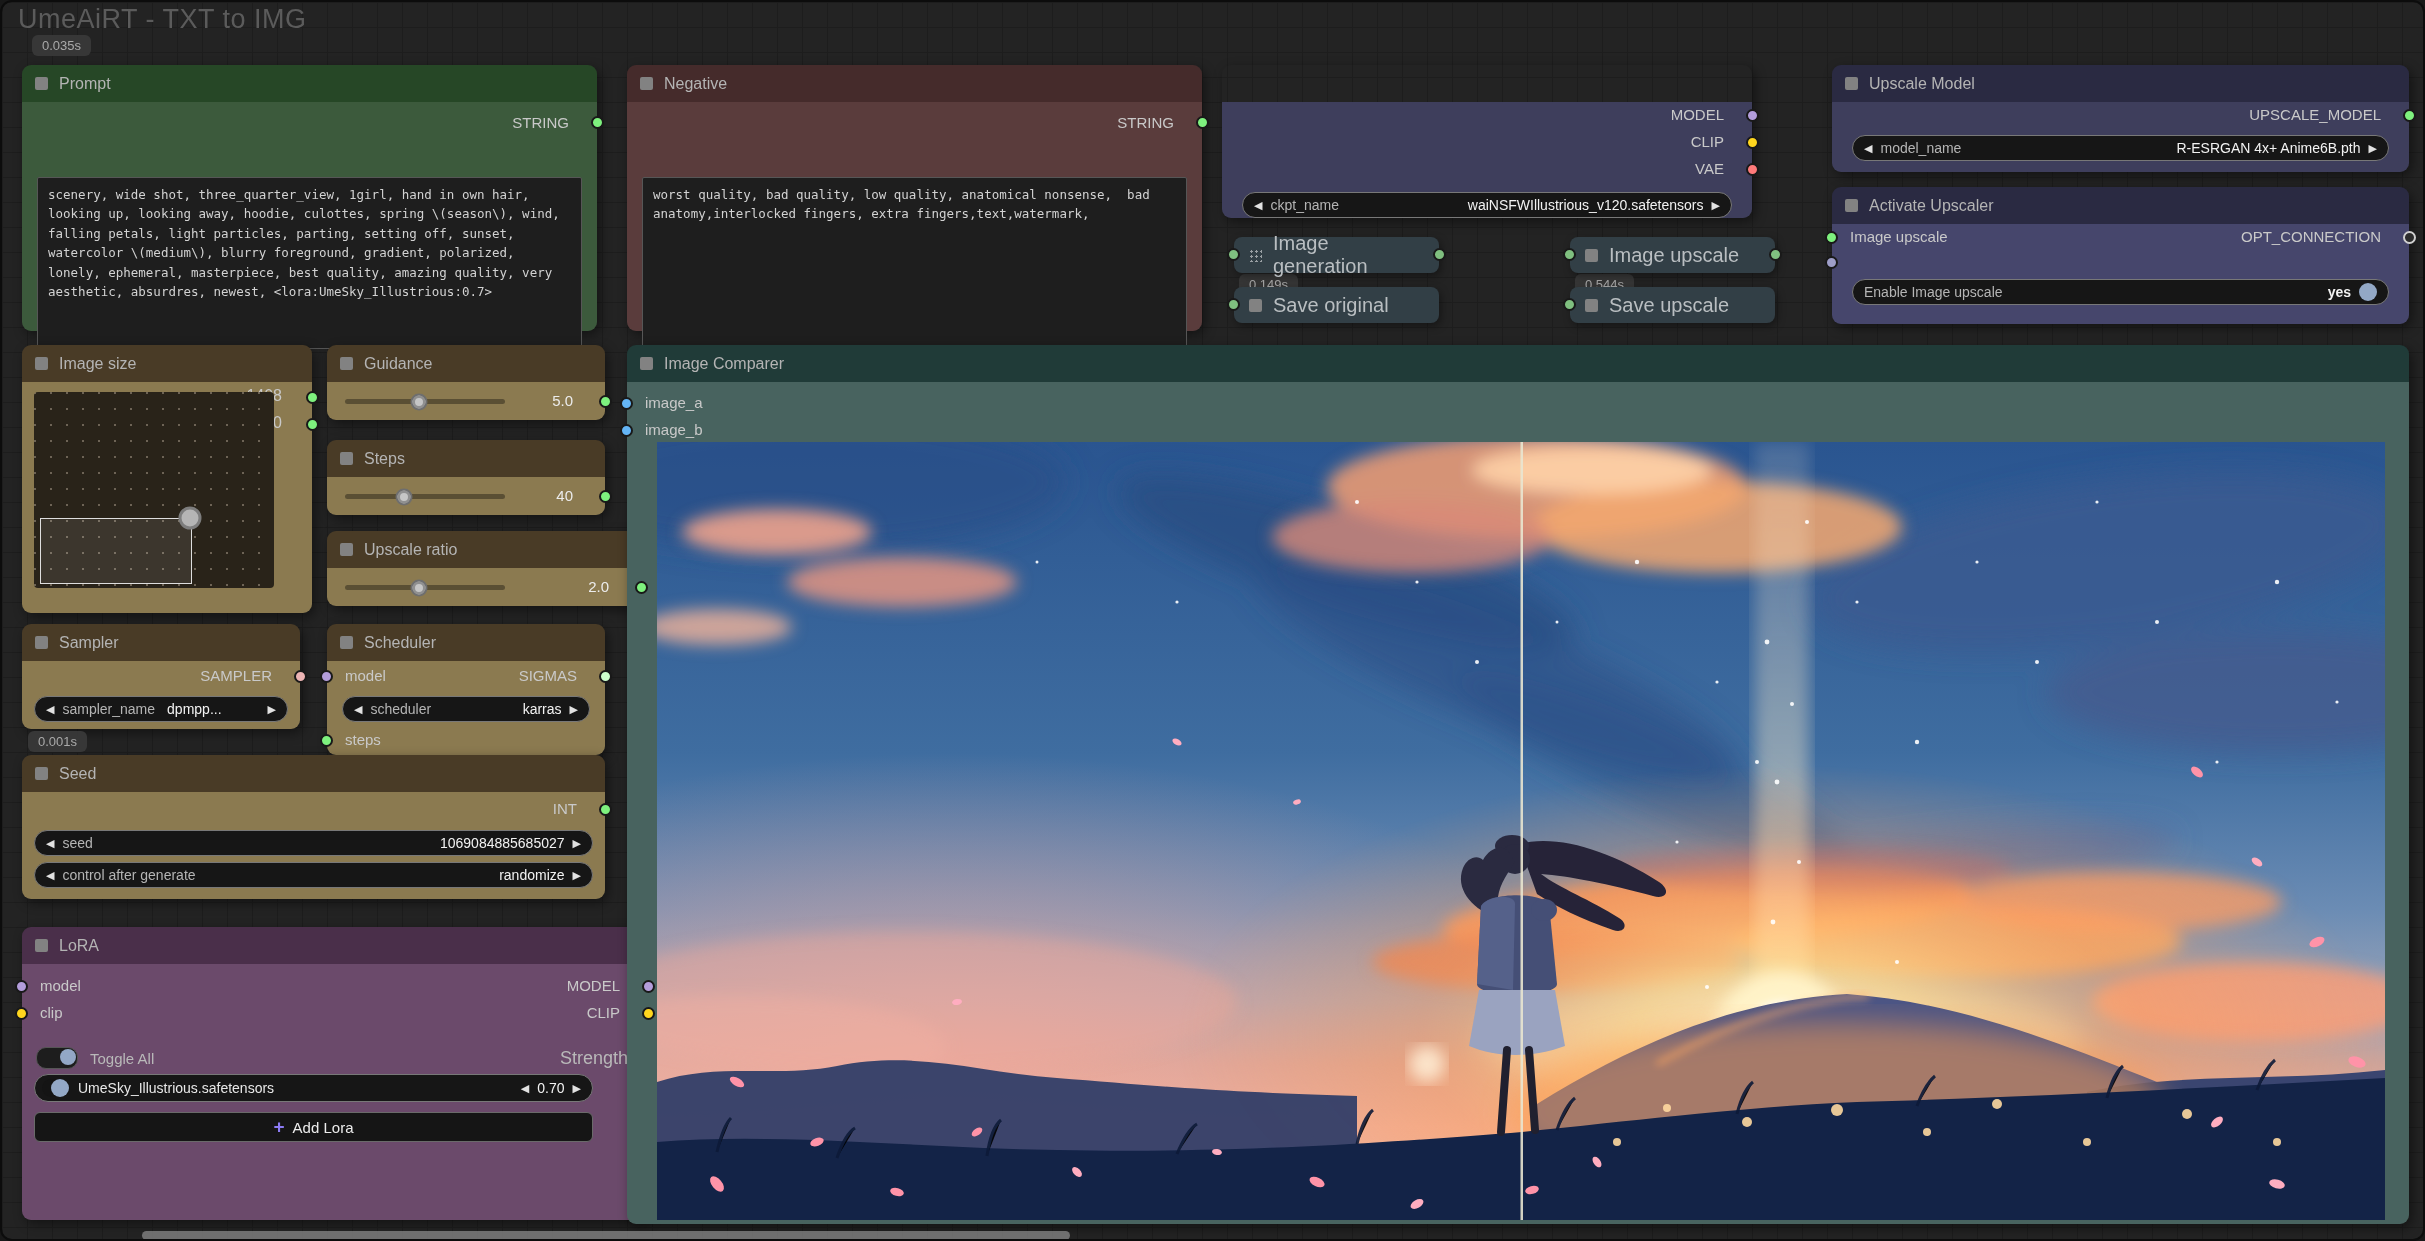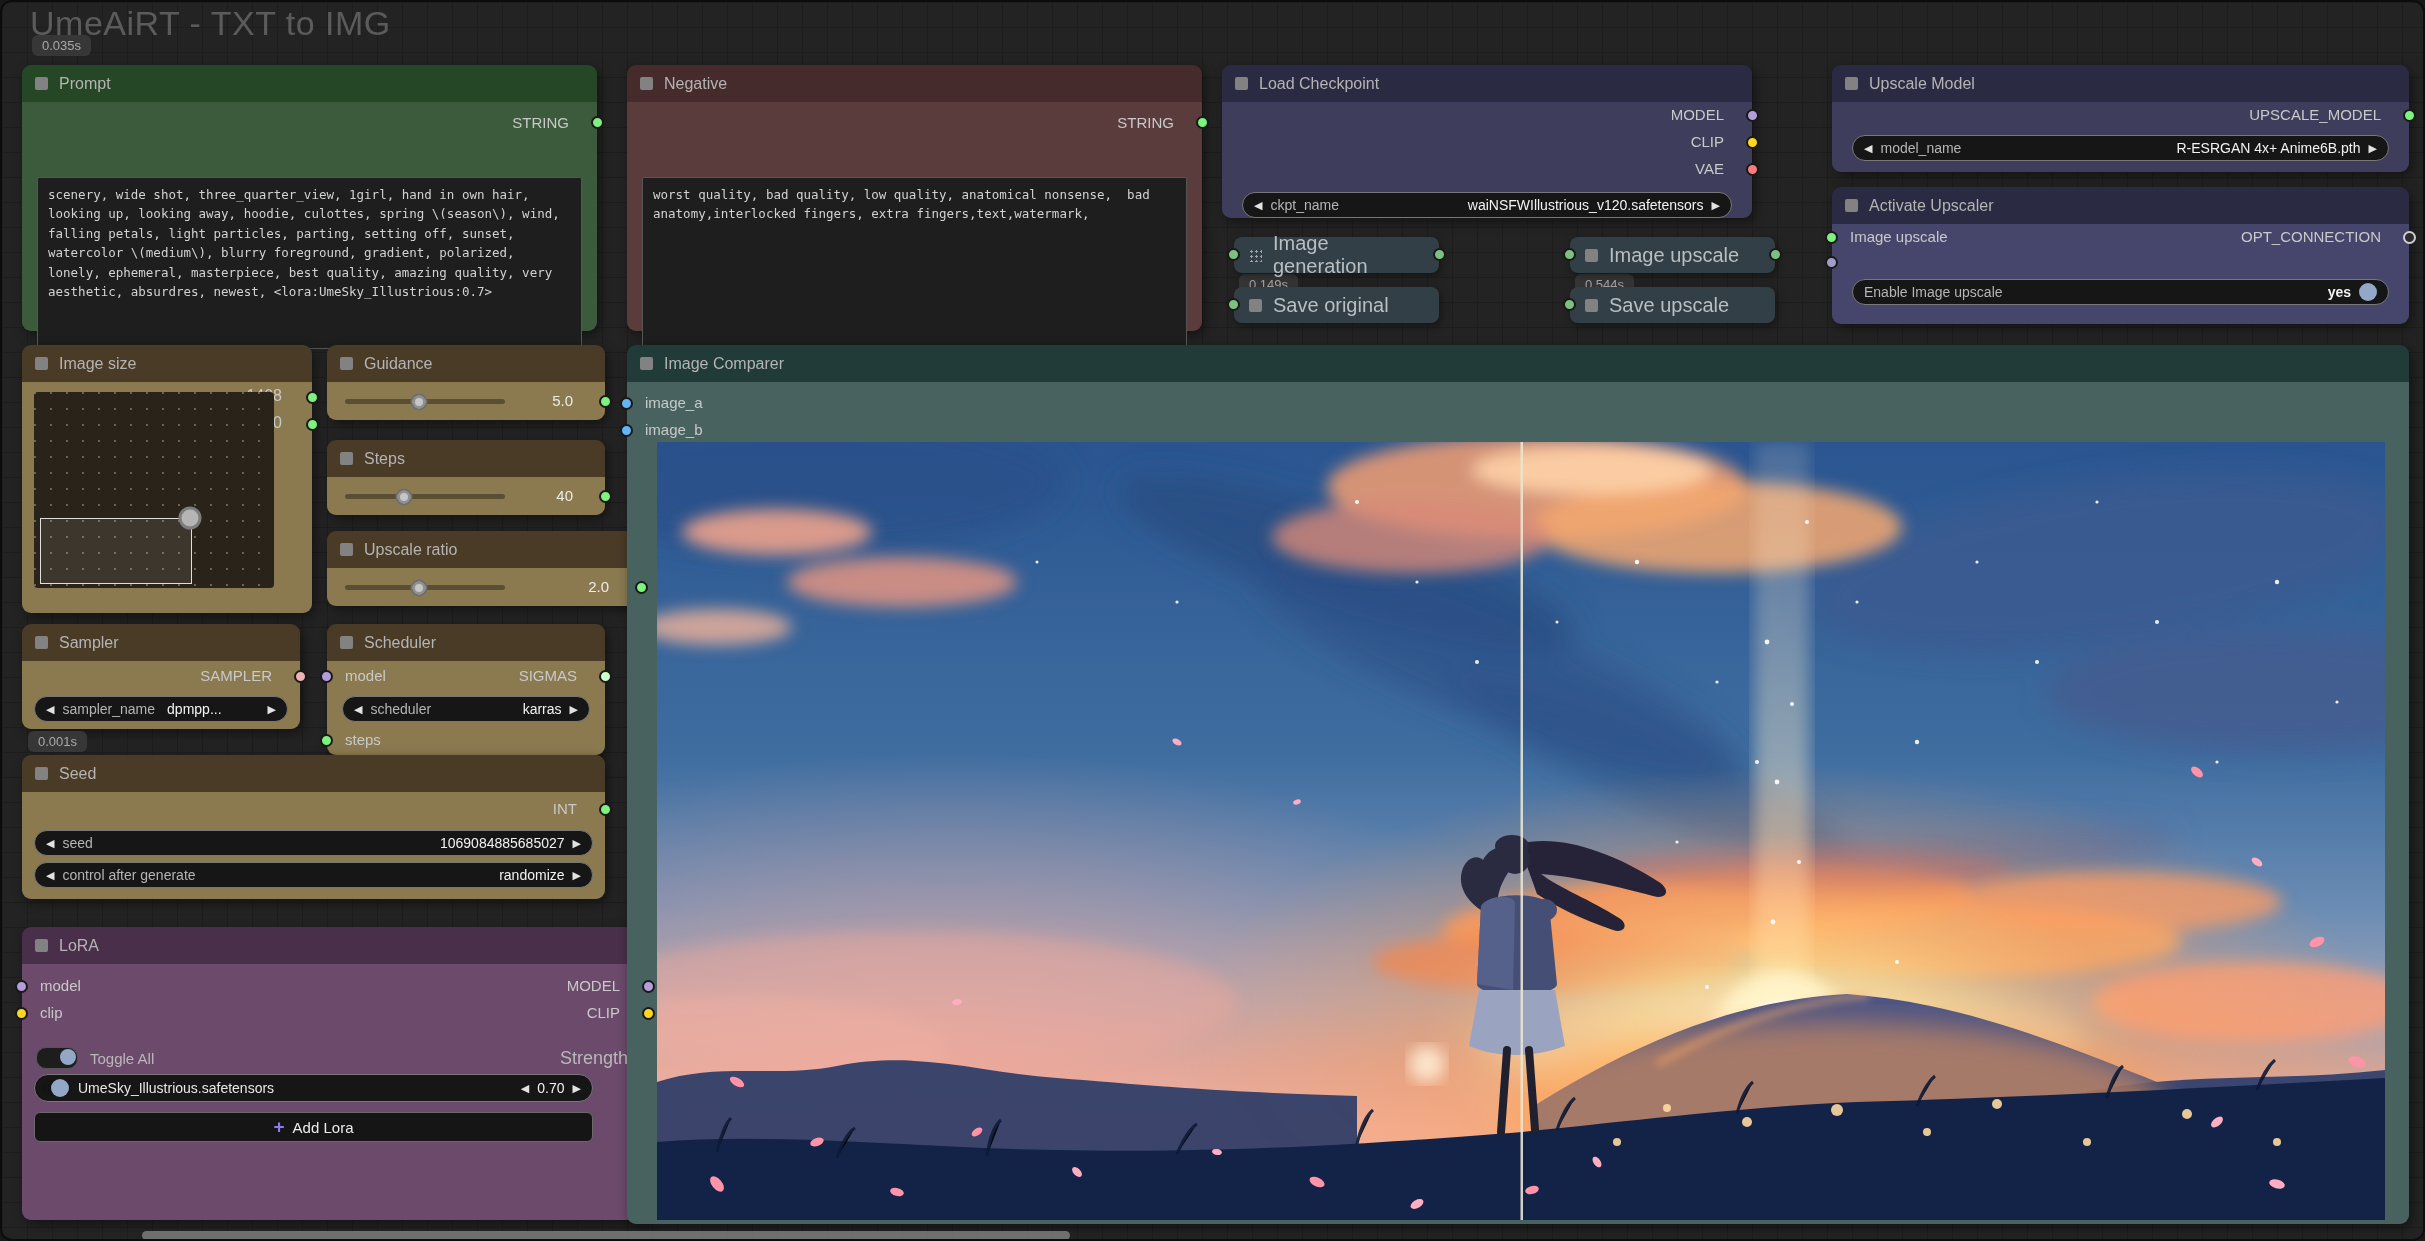--- a/index.html
+++ b/index.html
@@ -1,21 +1,21 @@
 <!DOCTYPE html>
 <html><head>
 <meta charset="utf-8">
 <style>
   html,body{margin:0;padding:0;background:#181818;}
   #canvas{position:relative;width:2425px;height:1241px;overflow:hidden;
     background-color:#232323;
     background-image:linear-gradient(#1d1d1d 1px,transparent 1px),linear-gradient(90deg,#1d1d1d 1px,transparent 1px);
     background-size:25px 25px;border-radius:12px;border:2px solid #0c0c0c;box-sizing:border-box;
     font-family:"Liberation Sans",sans-serif;}
-  .group-title{position:absolute;left:28px;top:2px;font-size:34px;color:#5b5b5b;letter-spacing:.5px;}
+  .group-title{position:absolute;left:16px;top:2px;font-size:27px;color:#5b5b5b;letter-spacing:.5px;}
   .badge{position:absolute;background:rgba(58,58,58,.92);color:#a9a9a9;font-size:13px;padding:3px 10px;border-radius:6px;z-index:6;}
   .node{position:absolute;border-radius:9px;box-shadow:3px 4px 12px rgba(0,0,0,.45);}
   .nh{height:37px;display:flex;align-items:center;gap:11px;padding:0 13px;border-radius:9px 9px 0 0;color:#b4b4b4;font-size:16px;}
   .cbox{width:13px;height:13px;background:#828282;border-radius:2px;flex:none;}
   .gridbox{width:13px;height:13px;flex:none;background-image:radial-gradient(#9aa0a4 1.1px,transparent 1.2px);background-size:5px 5px;}
   .nb{position:absolute;left:0;right:0;top:37px;bottom:0;border-radius:0 0 9px 9px;}
   .green .nh{background:#264726}.green .nb{background:#3c5a3c}
   .red .nh{background:#452b2b}.red .nb{background:#5a3c3c}
   .blue .nh{background:#2a2a42}.blue .nb{background:#3e3e5c}
   .blue2 .nh{background:#2a2a42}.blue2 .nb{background:#46466c}
@@ -69,24 +69,20 @@
       <span>Negative</span>
     </div>
     <div class="nb">
       <span class="plabel" style="right:28px;top:12px;">STRING</span>
       <span class="dot r" style="top:14px;background:#7ef17e;"></span>
       <div class="ta" style="left:15px;top:75px;width:545px;height:172px;">worst quality, bad quality, low quality, anatomical nonsense,  bad anatomy,interlocked fingers, extra fingers,text,watermark,</div>
     </div>
   </div>
 
   <div class="node blue" style="left:1220px;top:63px;width:530px;height:153px;">
-    <div class="nh">
-      <span class="cbox"></span>
-      <span>Load Checkpoint</span>
-    </div>
     <div class="nb">
       <span class="plabel" style="right:28px;top:4px;">MODEL</span>
       <span class="dot r" style="top:7px;background:#b39ddb;"></span>
       <span class="plabel" style="right:28px;top:31px;">CLIP</span>
       <span class="dot r" style="top:34px;background:#ffd61e;"></span>
       <span class="plabel" style="right:28px;top:58px;">VAE</span>
       <span class="dot r" style="top:61px;background:#ff7a7a;"></span>
       <div class="pill" style="left:20px;top:90px;width:490px;">
         <span class="arrow">◀</span>
         <span>ckpt_name</span>

